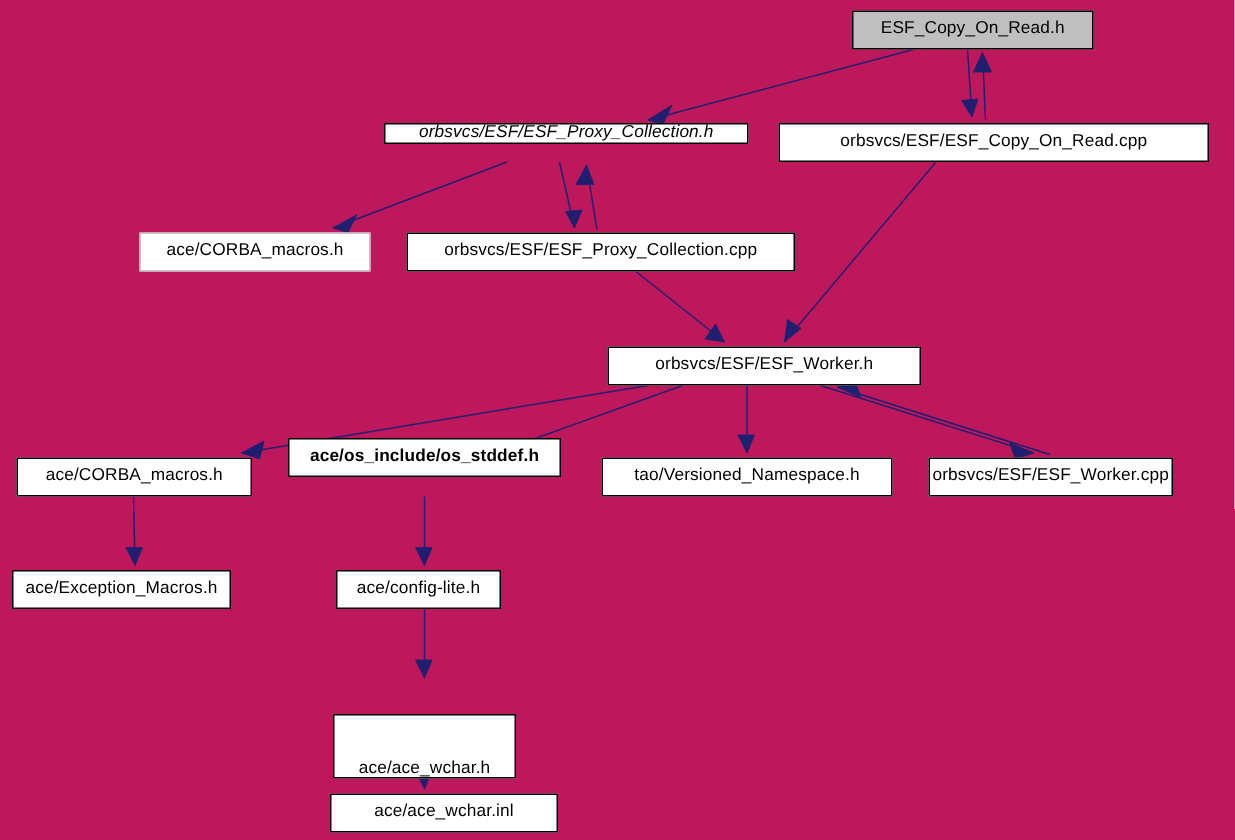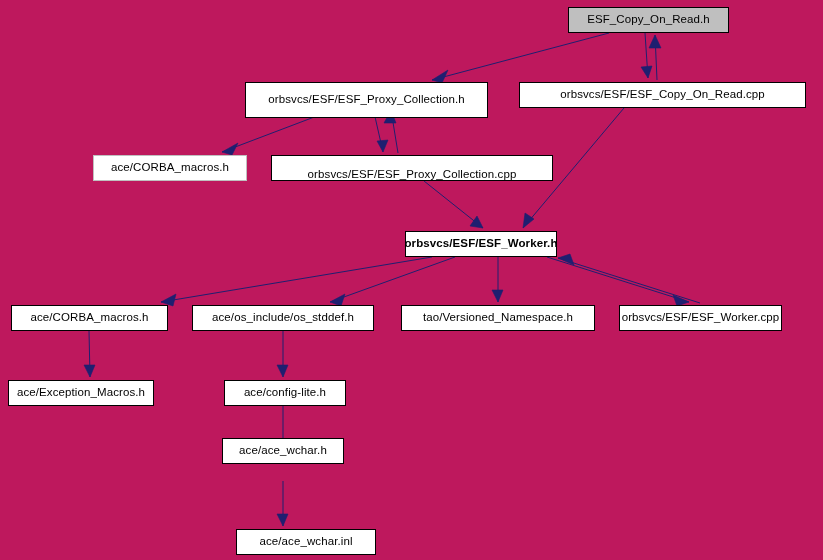--- a/index.html
+++ b/index.html
@@ -103,54 +103,54 @@
         <path d="M 283 452 L 288 440 L 277 440 Z" class="edge-head" fill="#1f1f70" stroke="#1f1f70"></path>
         <path d="M 283 481 L 283 526" class="edge-line" stroke="#1f1f70"></path>
         <path d="M 283 526 L 288 514 L 277 514 Z" class="edge-head" fill="#1f1f70" stroke="#1f1f70"></path>
       </g>
   </svg>
 
   <div id="nodes-layer">
       <div class="node-box style-root" title="ESF_Copy_On_Read.h" style="left: 568px; top: 7px; width: 161px; height: 26px; background: rgb(191, 191, 191);">
         <span class="node-label">ESF_Copy_On_Read.h</span>
       </div>
-      <div class="node-box style-normal" title="orbsvcs/ESF/ESF_Proxy_Collection.h" style="left: 245px; top: 82px; width: 243px; height: 36px;">
+      <div class="node-box style-normal" title="orbsvcs/ESF/ESF_Proxy_Collection.h" style="left: 256px; top: 82px; width: 243px; height: 14px; font-style: italic;">
         <span class="node-label">orbsvcs/ESF/ESF_Proxy_Collection.h</span>
       </div>
       <div class="node-box style-normal" title="orbsvcs/ESF/ESF_Copy_On_Read.cpp" style="left: 519px; top: 82px; width: 287px; height: 26px;">
         <span class="node-label">orbsvcs/ESF/ESF_Copy_On_Read.cpp</span>
       </div>
       <div class="node-box style-muted" title="ace/CORBA_macros.h" style="left: 93px; top: 155px; width: 154px; height: 26px; border-color: rgb(192, 192, 192);">
         <span class="node-label">ace/CORBA_macros.h</span>
       </div>
-      <div class="node-box style-normal" title="orbsvcs/ESF/ESF_Proxy_Collection.cpp" style="left: 271px; top: 155px; width: 282px; height: 26px; align-items: flex-end;">
+      <div class="node-box style-normal" title="orbsvcs/ESF/ESF_Proxy_Collection.cpp" style="left: 271px; top: 155px; width: 259px; height: 26px;">
         <span class="node-label">orbsvcs/ESF/ESF_Proxy_Collection.cpp</span>
       </div>
-      <div class="node-box style-normal" title="orbsvcs/ESF/ESF_Worker.h" style="left: 405px; top: 231px; width: 152px; height: 26px; font-weight: bold;">
+      <div class="node-box style-normal" title="orbsvcs/ESF/ESF_Worker.h" style="left: 405px; top: 231px; width: 209px; height: 26px;">
         <span class="node-label">orbsvcs/ESF/ESF_Worker.h</span>
       </div>
       <div class="node-box style-normal" title="ace/CORBA_macros.h" style="left: 11px; top: 305px; width: 157px; height: 26px;">
         <span class="node-label">ace/CORBA_macros.h</span>
       </div>
-      <div class="node-box style-normal" title="ace/os_include/os_stddef.h" style="left: 192px; top: 305px; width: 182px; height: 26px;">
+      <div class="node-box style-normal" title="ace/os_include/os_stddef.h" style="left: 192px; top: 292px; width: 182px; height: 26px; font-weight: bold;">
         <span class="node-label">ace/os_include/os_stddef.h</span>
       </div>
       <div class="node-box style-normal" title="tao/Versioned_Namespace.h" style="left: 401px; top: 305px; width: 194px; height: 26px;">
         <span class="node-label">tao/Versioned_Namespace.h</span>
       </div>
       <div class="node-box style-normal" title="orbsvcs/ESF/ESF_Worker.cpp" style="left: 619px; top: 305px; width: 163px; height: 26px;">
         <span class="node-label">orbsvcs/ESF/ESF_Worker.cpp</span>
       </div>
       <div class="node-box style-normal" title="ace/Exception_Macros.h" style="left: 8px; top: 380px; width: 146px; height: 26px;">
         <span class="node-label">ace/Exception_Macros.h</span>
       </div>
-      <div class="node-box style-normal" title="ace/config-lite.h" style="left: 224px; top: 380px; width: 122px; height: 26px;">
+      <div class="node-box style-normal" title="ace/config-lite.h" style="left: 224px; top: 380px; width: 110px; height: 26px;">
         <span class="node-label">ace/config-lite.h</span>
       </div>
-      <div class="node-box style-normal" title="ace/ace_wchar.h" style="left: 222px; top: 438px; width: 122px; height: 26px;">
+      <div class="node-box style-normal" title="ace/ace_wchar.h" style="left: 222px; top: 476px; width: 122px; height: 43px; align-items: flex-end;">
         <span class="node-label">ace/ace_wchar.h</span>
       </div>
-      <div class="node-box style-normal" title="ace/ace_wchar.inl" style="left: 236px; top: 529px; width: 140px; height: 26px;">
+      <div class="node-box style-normal" title="ace/ace_wchar.inl" style="left: 220px; top: 529px; width: 152px; height: 26px;">
         <span class="node-label">ace/ace_wchar.inl</span>
       </div>
     </div>
 
 </div>
 
 </body></html>

